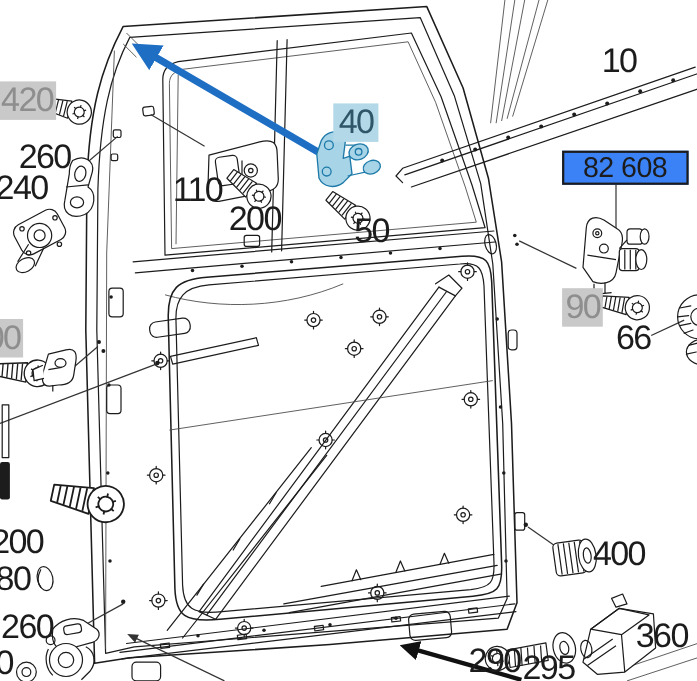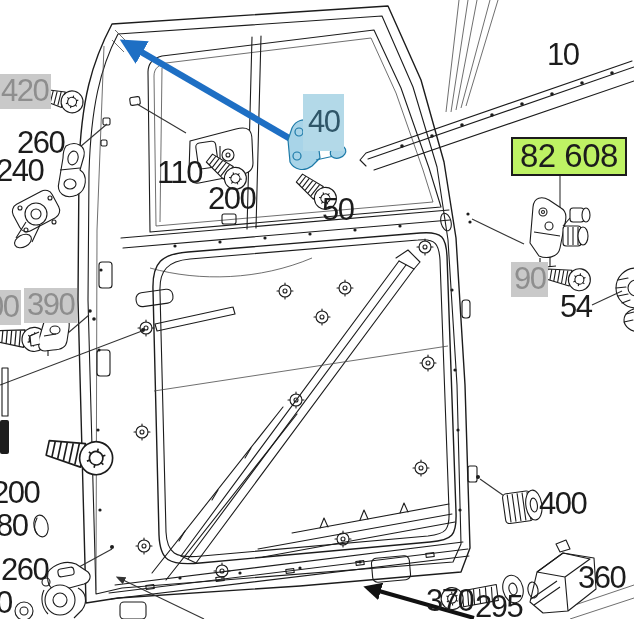--- a/index.html
+++ b/index.html
@@ -25,22 +25,22 @@
   .blue-part-line{stroke:var(--part-stroke);fill:none;stroke-width:1.1;}
   .leader{stroke:#333;fill:none;stroke-width:1.1;}
   .arrow-blue{stroke:var(--arrow-blue);stroke-width:6.5;fill:none;}
   .arrow-black{stroke:#111;stroke-width:4;fill:none;}
   .m-blue{fill:var(--arrow-blue);}
   .m-black{fill:#111;}
   .m-gray{fill:#333;}
   .callout{position:absolute;font-size:31px;letter-spacing:-1.5px;line-height:1.05;
            color:var(--ink);white-space:nowrap;cursor:default;}
   .callout.gray{background:var(--gray-bg);color:var(--gray-text);padding:1px 3px;}
-  .callout.blue{background:var(--highlight-bg);color:var(--highlight-text);padding:12px 5px;}
-  .callout.boxed{background:#bef264;border:2px solid var(--ink);padding:0 7px;font-size:33px;letter-spacing:-0.5px;}
+  .callout.blue{background:var(--highlight-bg);color:var(--highlight-text);padding:1px 5px;}
+  .callout.boxed{background:#3b82f6;border:2px solid var(--ink);padding:0 17px;font-size:26px;letter-spacing:-0.5px;}
   #c420{left:-2px;top:74px}   #c260u{left:17px;top:127px}  #c240{left:-4px;top:155px}
   #c150{left:157px;top:157px} #c200u{left:208px;top:183px} #c40{left:303px;top:94px}
   #c50{left:322px;top:194px}  #c10{left:547px;top:39px}    #c82608{left:511px;top:137px}
   #c90{left:511px;top:262px}  #c95{left:560px;top:291px}   #c00{left:-16px;top:290px}
   #c390{left:24px;top:288px}  #c200l{left:-8px;top:477px}  #c80{left:-4px;top:510px}
   #c260l{left:1px;top:554px}  #c0{left:-4px;top:587px}     #c300{left:539px;top:488px}
   #c290{left:426px;top:585px} #c295{left:475px;top:591px}  #c280{left:578px;top:562px}
 </style>
 </head>
 <body>
@@ -348,25 +348,24 @@
 <div id="c420" class="callout gray">420</div>
 <div id="c260u" class="callout">260</div>
 <div id="c240" class="callout">240</div>
 <div id="c150" class="callout">110</div>
 <div id="c200u" class="callout">200</div>
 <div id="c40" class="callout blue">40</div>
 <div id="c50" class="callout">50</div>
 <div id="c10" class="callout">10</div>
 <div id="c82608" class="callout boxed">82 608</div>
 <div id="c90" class="callout gray">90</div>
-<div id="c95" class="callout">54</div>
+<div id="c95" class="callout">66</div>
 <div id="c00" class="callout gray">00</div>
-<div id="c390" class="callout gray">390</div>
 <div id="c200l" class="callout">200</div>
 <div id="c80" class="callout">80</div>
 <div id="c260l" class="callout">260</div>
 <div id="c0" class="callout">0</div>
 <div id="c300" class="callout">400</div>
-<div id="c290" class="callout">370</div>
+<div id="c290" class="callout">290</div>
 <div id="c295" class="callout">295</div>
 <div id="c280" class="callout">360</div>
 
 </div>
 
 </body></html>

